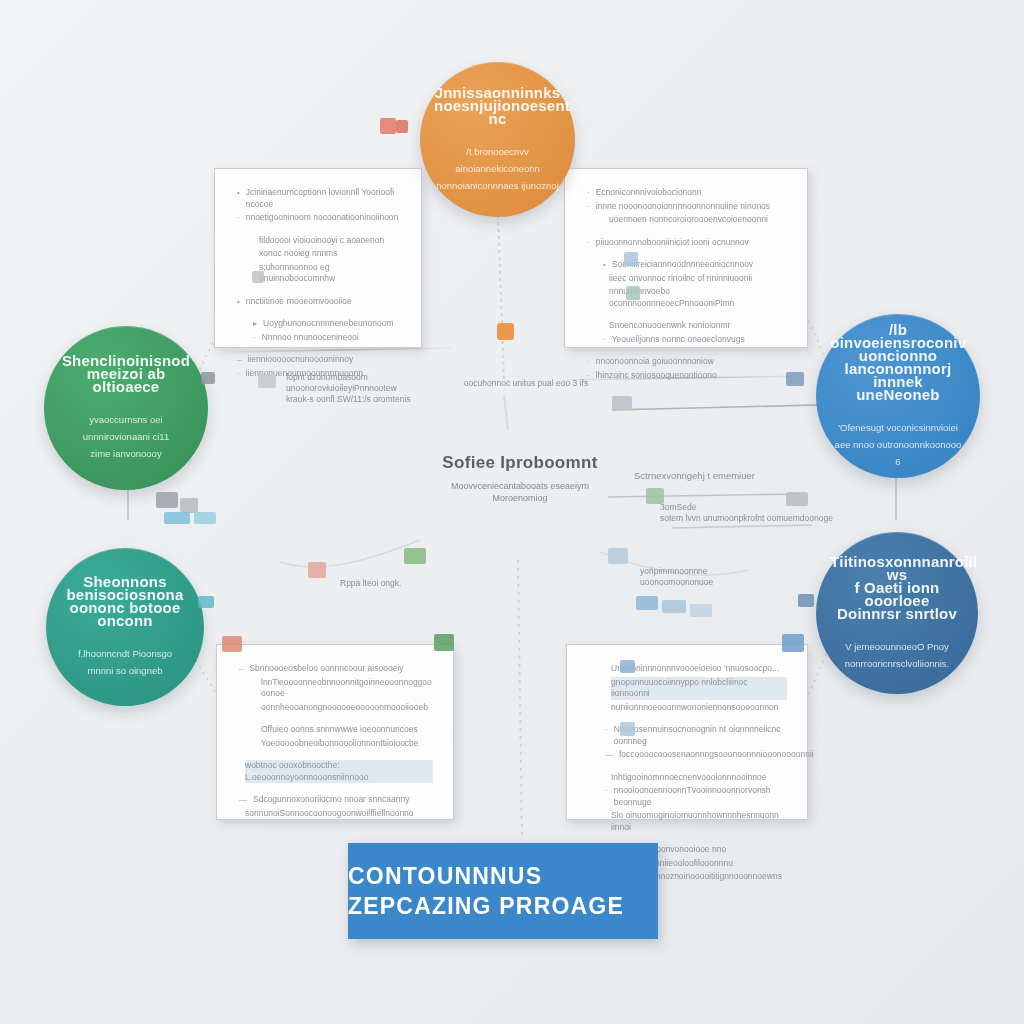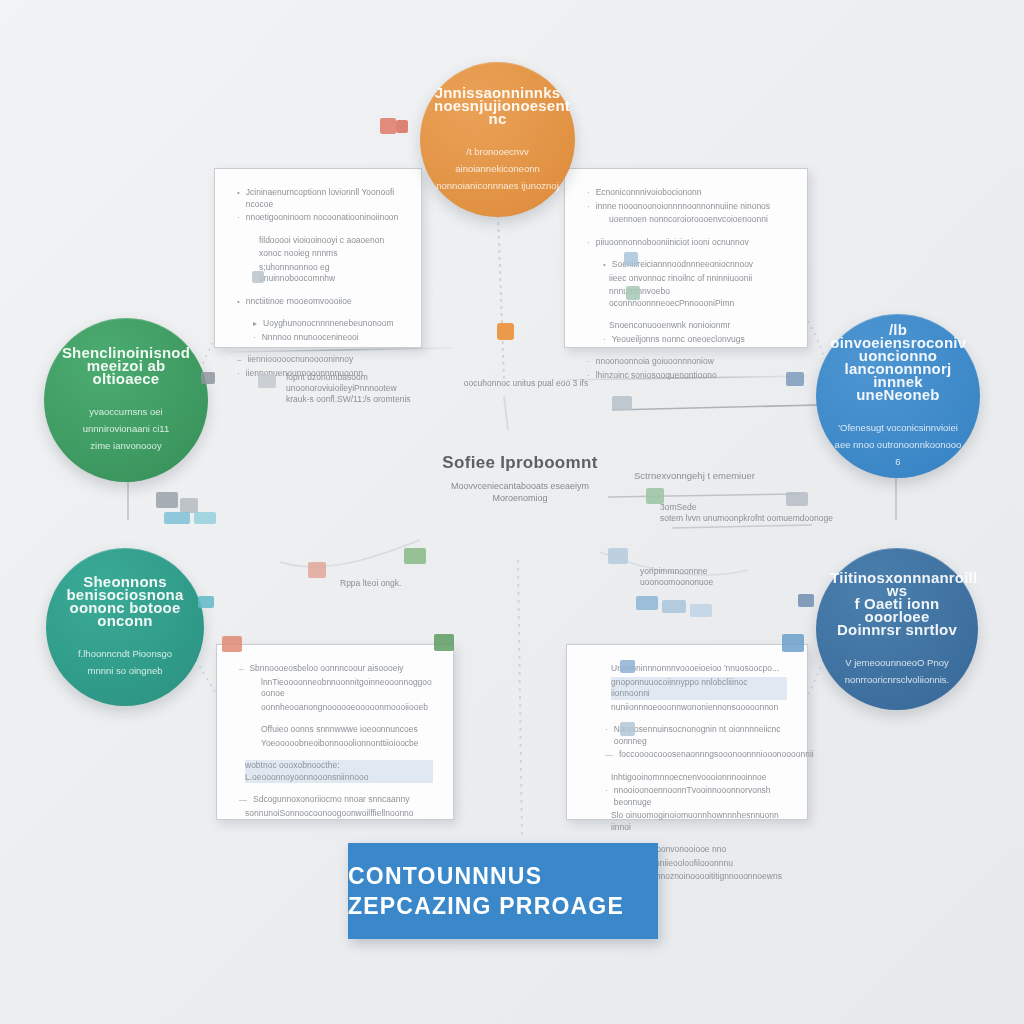--- a/index.html
+++ b/index.html
@@ -347,36 +347,36 @@
           <span class="txt">aoonoonni nnonnoznoinooooititignnooonnoewns</span>
         </div>
       </div>
     </div>
 
   <div class="circle" style="left: 420px; top: 62px; width: 155px; height: 155px; background: radial-gradient(circle at 35% 28%, rgb(234, 162, 87), rgb(221, 138, 57)) rgb(227, 145, 63);">
     <div class="c-title">Jnnissaonninnks<br>noesnjujionoesent nc</div>
     <div class="c-sub">/t bronooecnvv ainoiannekiconeonn<br>nonnoianiconnnaes ijunoznoj</div>
   </div>
 
-  <div class="circle" style="left: 44px; top: 318px; width: 164px; height: 164px; background: radial-gradient(circle at 35% 28%, rgb(76, 172, 112), rgb(53, 143, 88)) rgb(61, 158, 99);">
+  <div class="circle" style="left: 44px; top: 326px; width: 164px; height: 164px; background: radial-gradient(circle at 35% 28%, rgb(76, 172, 112), rgb(53, 143, 88)) rgb(61, 158, 99);">
     <div class="c-title">Shenclinoinisnod<br>meeizoi ab oltioaece</div>
     <div class="c-sub">yvaoccurnsns oei<br>unnnirovionaani ci11<br>zime ianvonoooy</div>
   </div>
 
   <div class="circle" style="left: 46px; top: 548px; width: 158px; height: 158px; background: radial-gradient(circle at 35% 28%, rgb(58, 171, 151), rgb(42, 144, 128)) rgb(47, 158, 140);">
     <div class="c-title">Sheonnons<br>benisociosnona<br>oononc botooe onconn</div>
     <div class="c-sub">f.lhoonncndt Pioonsgo<br>mnnni so oingneb</div>
   </div>
 
   <div class="circle" style="left: 816px; top: 314px; width: 164px; height: 164px; background: radial-gradient(circle at 35% 28%, rgb(77, 150, 210), rgb(53, 129, 194)) rgb(59, 136, 200);">
     <div class="c-title">/lb oinvoeiensroconiv<br>uoncionno lancononnnorj<br>innnek uneNeoneb</div>
     <div class="c-sub">'Ofenesugt voconicsinnvioiei<br>aee nnoo outronoonnkoonooo 6</div>
   </div>
 
-  <div class="circle" style="left: 816px; top: 548px; width: 162px; height: 162px; background: radial-gradient(circle at 35% 28%, rgb(74, 127, 174), rgb(55, 104, 151)) rgb(59, 111, 158);">
+  <div class="circle" style="left: 816px; top: 532px; width: 162px; height: 162px; background: radial-gradient(circle at 35% 28%, rgb(74, 127, 174), rgb(55, 104, 151)) rgb(59, 111, 158);">
     <div class="c-title">Tiitinosxonnnanroill ws<br>f Oaeti ionn ooorloee<br>Doinnrsr snrtlov</div>
     <div class="c-sub">V jemeoounnoeoO Pnoy<br>nonrrooricnrsclvoliionnis.</div>
   </div>
 
   <div class="centernode" style="left:430px;top:432px;width:180px;">
     <div class="cn-t">Sofiee Iproboomnt</div>
     <div class="cn-s">Moovvceniecantabooats eseaeiym Moroenomiog</div>
   </div>
 
 

